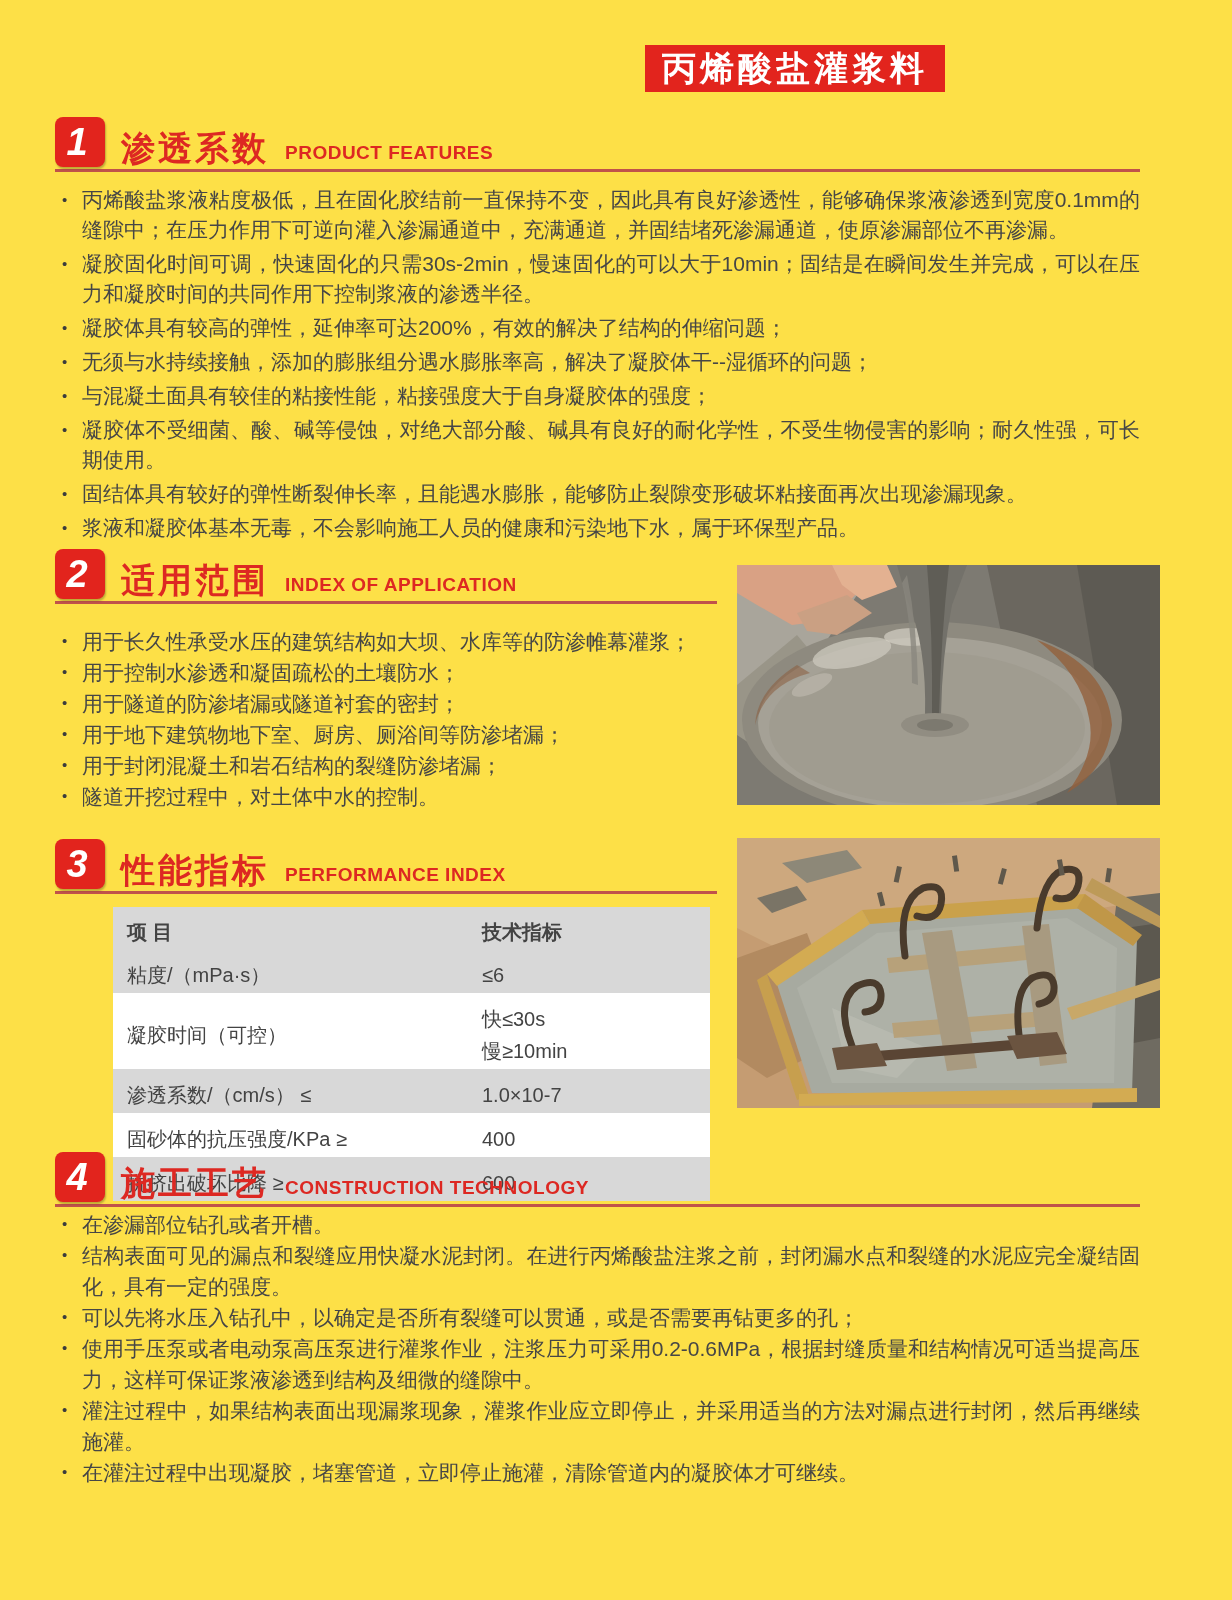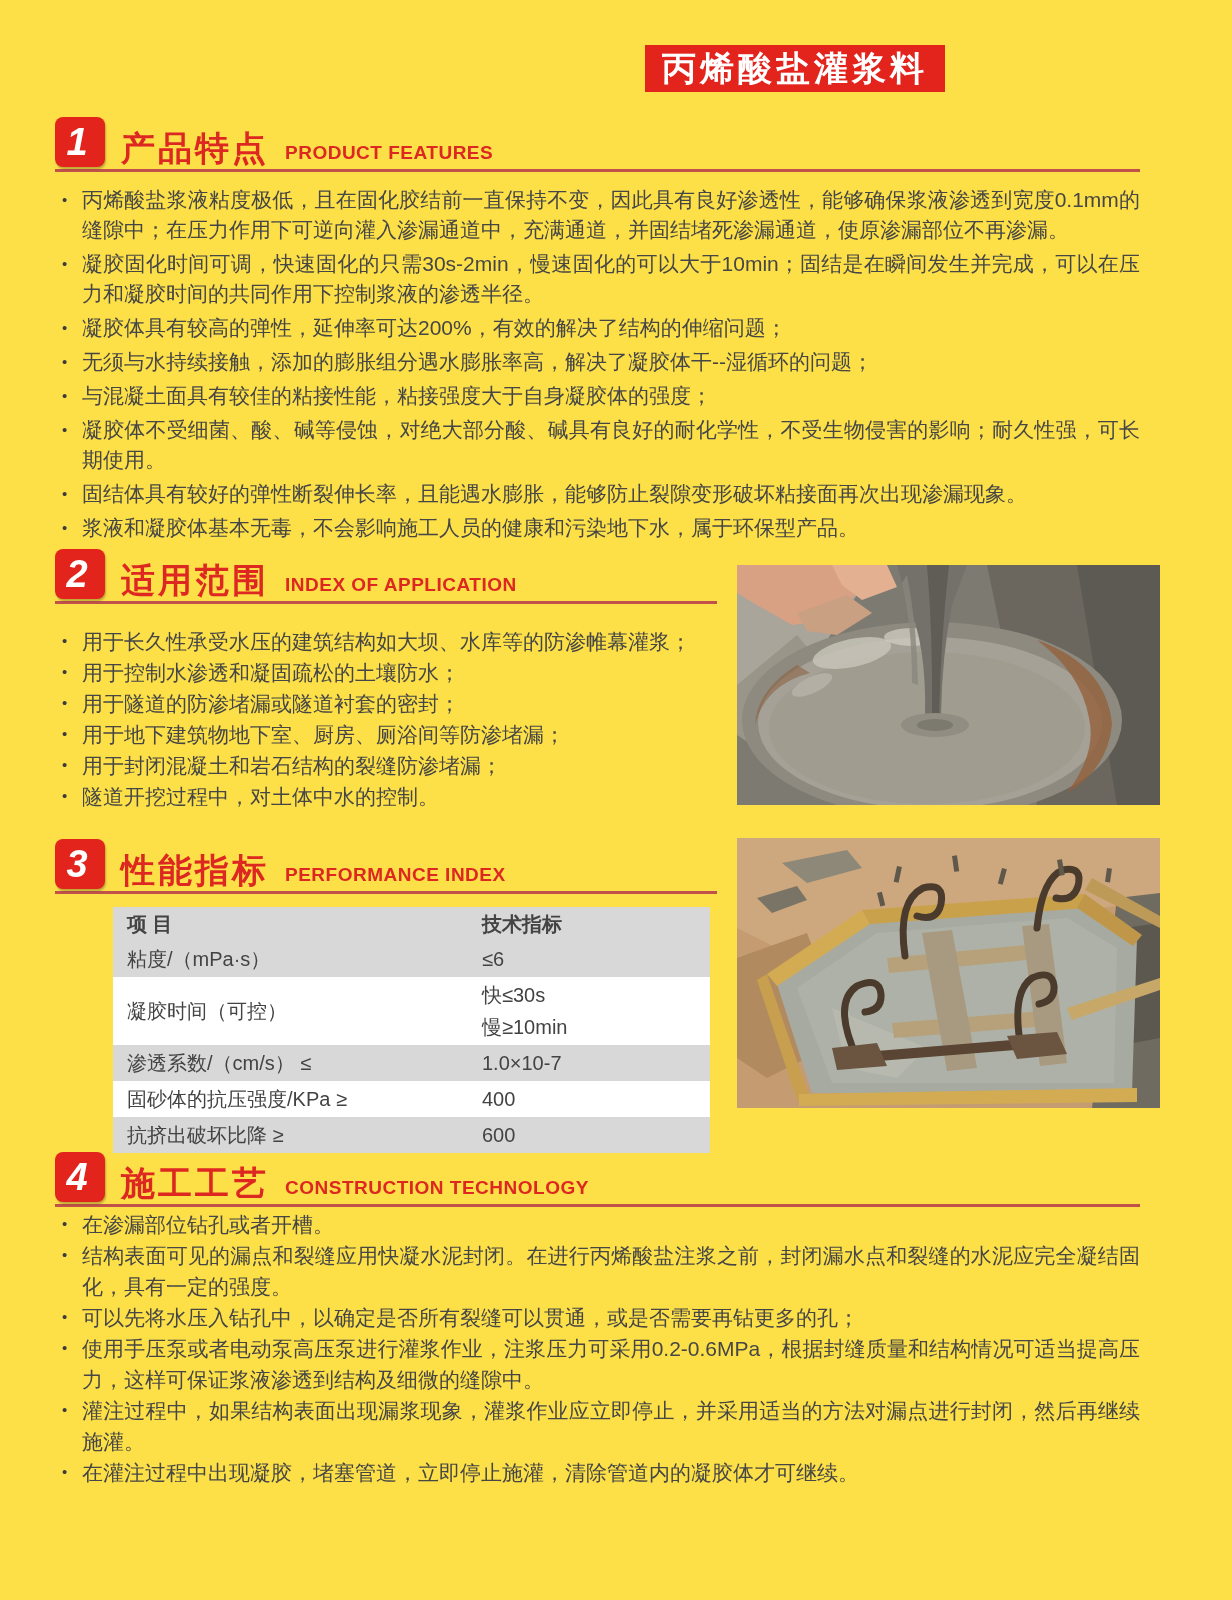--- a/index.html
+++ b/index.html
@@ -49,21 +49,21 @@
     content:"•"; position:absolute; left:7px; top:0; color:#3c3c3c;
     font-size:15px; line-height:30px;
   }
   .sec2 ul.bullets li, .sec4 ul.bullets li { line-height:31px; margin-bottom:0; }
   .sec2 ul.bullets { margin-top:22px; }
 
   
   .perf-table { margin:13px 0 0 58px; width:597px; font-size:20px; }
   .t-row { display:grid; grid-template-columns:355px 1fr; align-items:center; min-height:32px; }
   .t-row.head { background:#d8d8d8; font-weight:bold; }
-  .t-row .c { padding:2px 0 2px 14px; line-height:30px; }
+  .t-row .c { padding:10px 0 2px 14px; line-height:30px; }
   .t-row:nth-of-type(odd) { background:#d8d8d8; }   
   .t-row:nth-of-type(even) { background:#ffffff; }
   .t-row .vals div { line-height:32px; }
 
   
   .sec4-intro {
     margin:16px 0 6px 75px; font-size:21px; font-weight:bold; color:#3a3a3a;
   }
 
   
@@ -75,21 +75,21 @@
 </head>
 <body>
 
 <div class="page">
 
   <div class="title-badge">丙烯酸盐灌浆料</div>
 
   <div class="section sec1" style="top:118px; width:1085px;">
     <div class="sec-header">
       <div class="sec-num">1</div>
-      <div class="sec-title">产品特点</div>
+      <div class="sec-title">渗透系数</div>
       <div class="sec-sub">PRODUCT FEATURES</div>
     </div>
     <ul class="bullets">
 
     <li>丙烯酸盐浆液粘度极低，且在固化胶结前一直保持不变，因此具有良好渗透性，能够确保浆液渗透到宽度0.1mm的缝隙中；在压力作用下可逆向灌入渗漏通道中，充满通道，并固结堵死渗漏通道，使原渗漏部位不再渗漏。</li>
         <li>凝胶固化时间可调，快速固化的只需30s-2min，慢速固化的可以大于10min；固结是在瞬间发生并完成，可以在压力和凝胶时间的共同作用下控制浆液的渗透半径。</li>
         <li>凝胶体具有较高的弹性，延伸率可达200%，有效的解决了结构的伸缩问题；</li>
         <li>无须与水持续接触，添加的膨胀组分遇水膨胀率高，解决了凝胶体干--湿循环的问题；</li>
         <li>与混凝土面具有较佳的粘接性能，粘接强度大于自身凝胶体的强度；</li>
         <li>凝胶体不受细菌、酸、碱等侵蚀，对绝大部分酸、碱具有良好的耐化学性，不受生物侵害的影响；耐久性强，可长期使用。</li>

